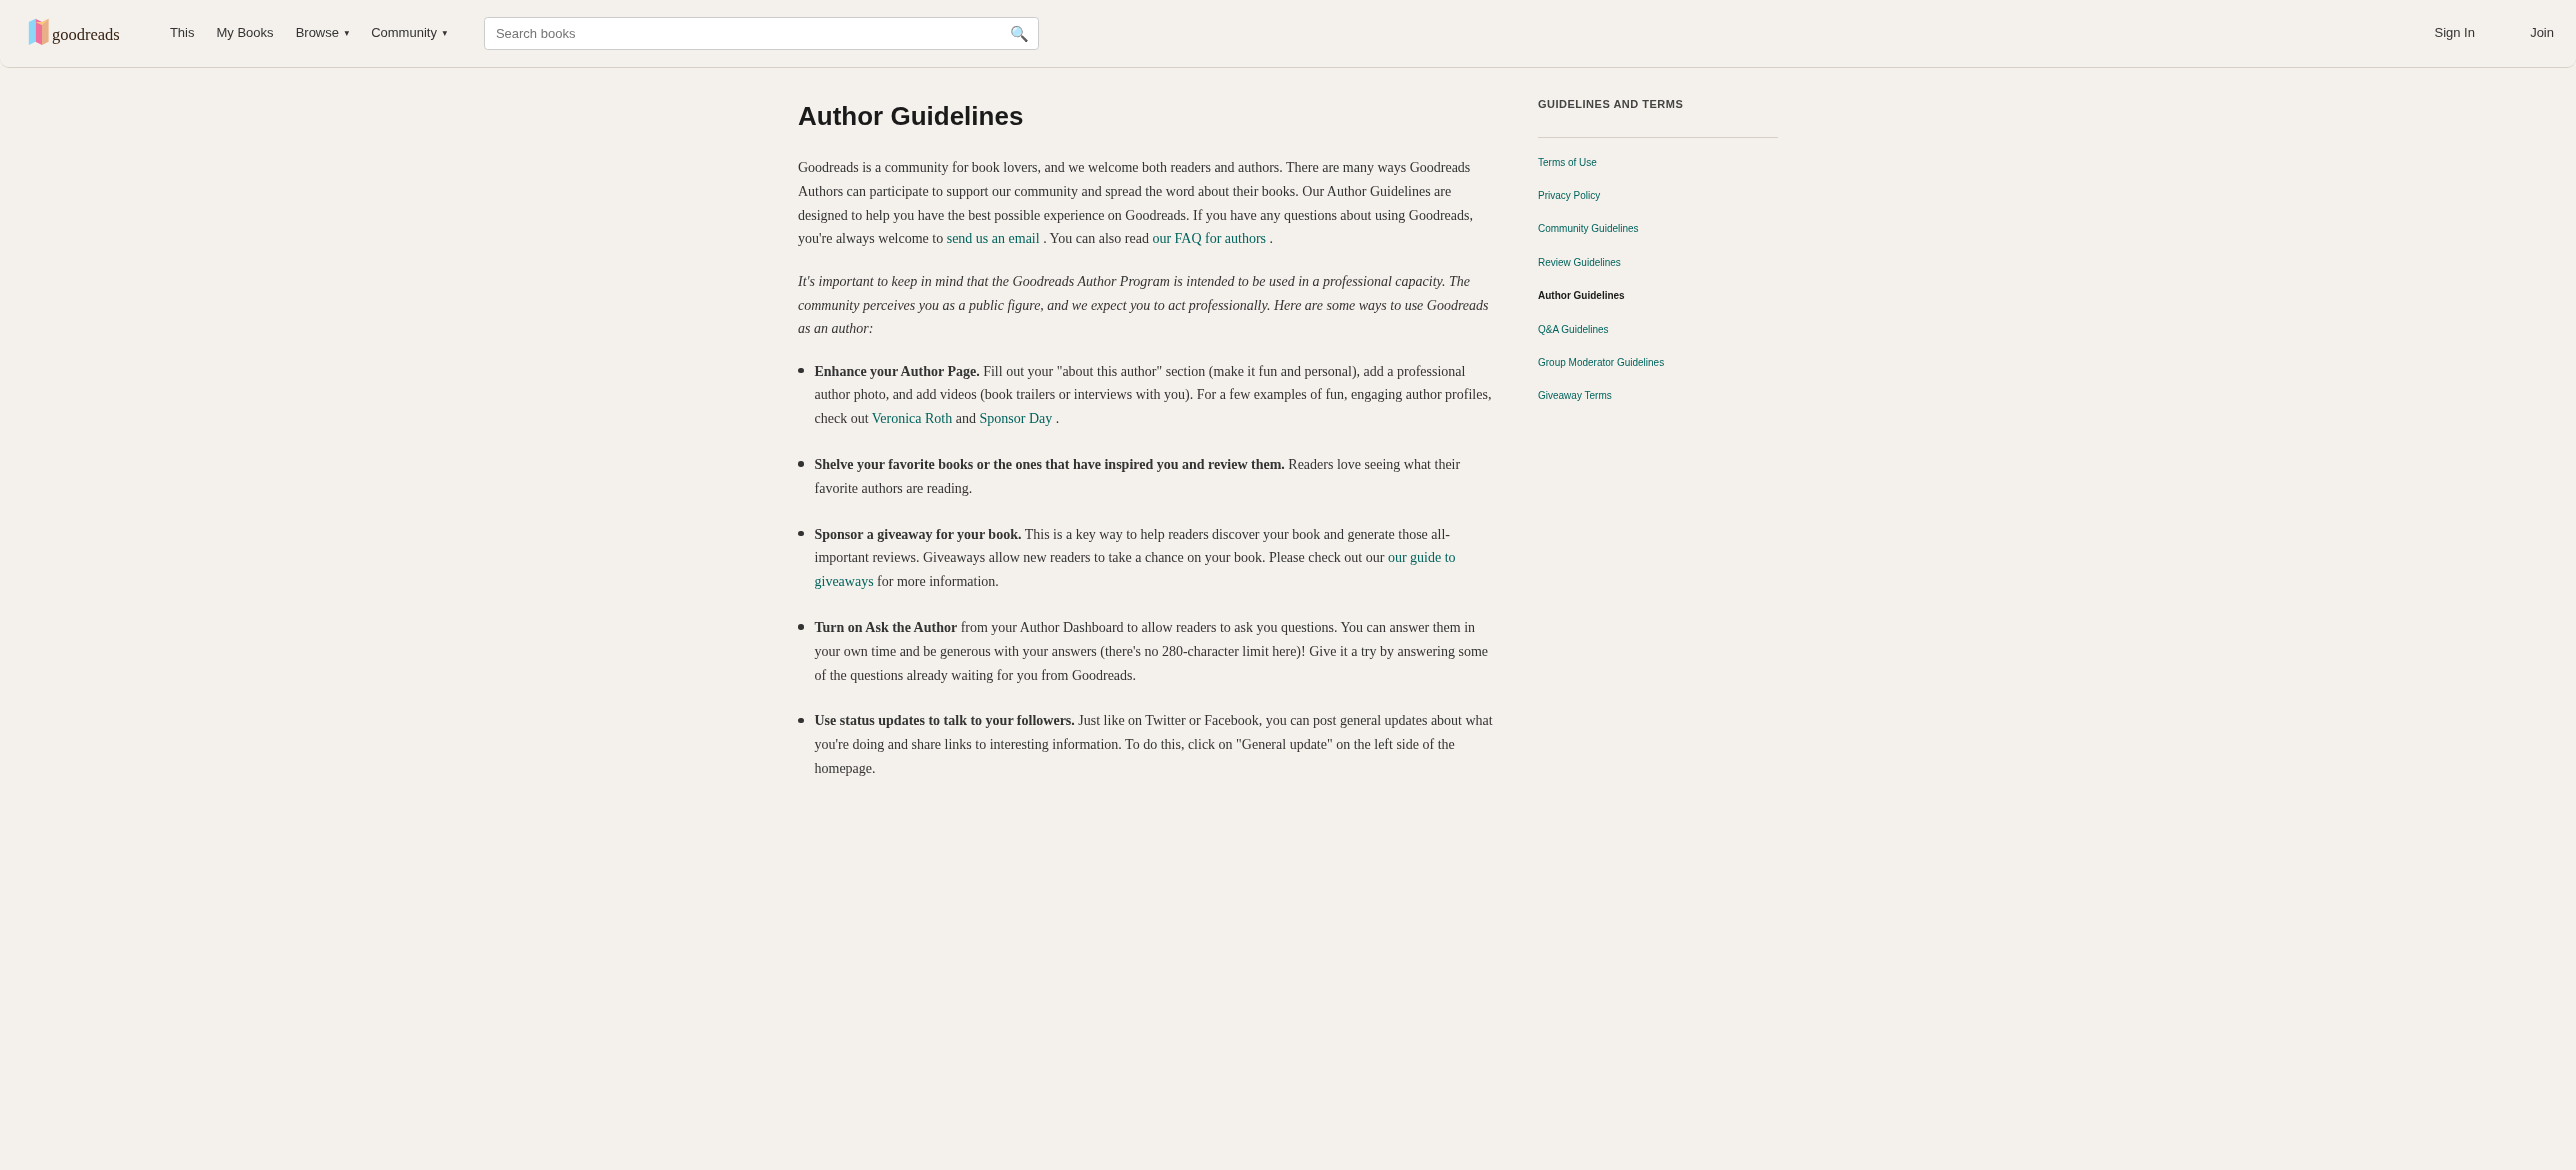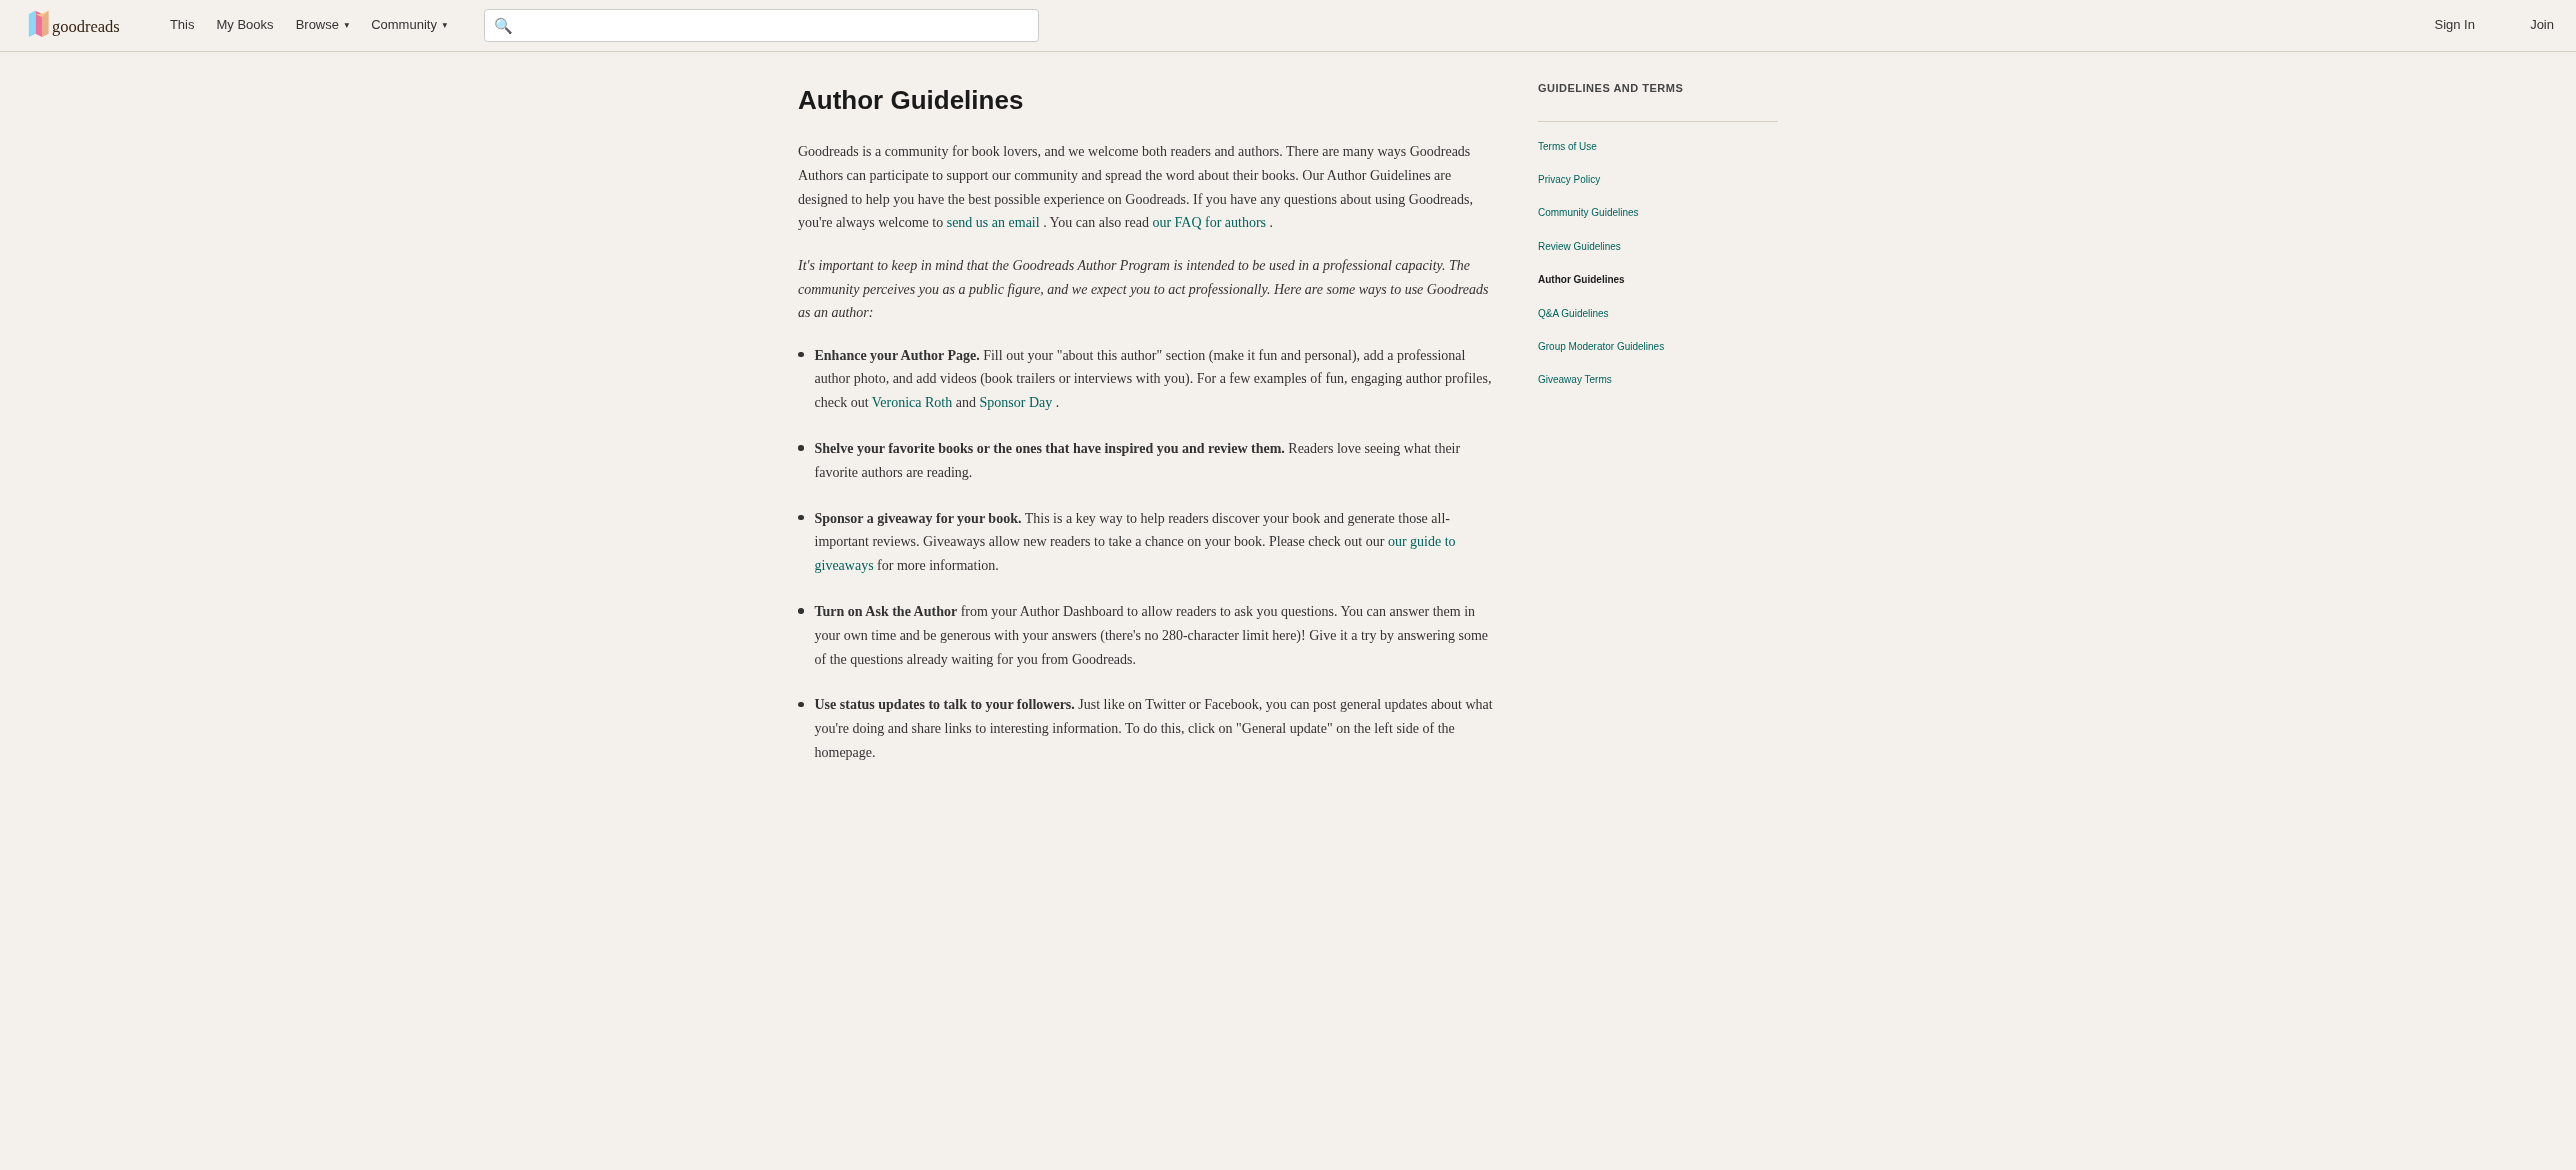--- a/index.html
+++ b/index.html
@@ -10,22 +10,23 @@
       font-size: 14px;
       line-height: 1.6;
     }
     
     #header {
       background-color: #f4f1ec;
       border-bottom: 0.9px solid #d8d0c4;
       padding: 0 22px;
       display: flex;
       align-items: center;
-      height: 52px;
+      height: 68px;
       gap: 18.5px;
+      border-radius: 9px;
     }
     #logo-area {
       display: flex;
       align-items: center;
       margin-right: 9.2px;
       flex-shrink: 0;
     }
     .logo-svg {
       width: 111px;
       height: 33px;
@@ -230,20 +231,21 @@
       <span class="dropdown-arrow">▾</span>
     </a>
     <a class="nav-link">
       <span>Community</span>
       <span class="dropdown-arrow">▾</span>
     </a>
   </nav>
 
   <div class="search-area">
     <div class="search-wrapper">
+      <input class="search-input" type="text" placeholder="Search books" style="">
       <button class="search-btn">🔍</button>
     </div>
   </div>
 
   <div class="auth-links">
     <a class="auth-link">Sign In</a>
     <a class="auth-link">Join</a>
   </div>
 </header>
 

